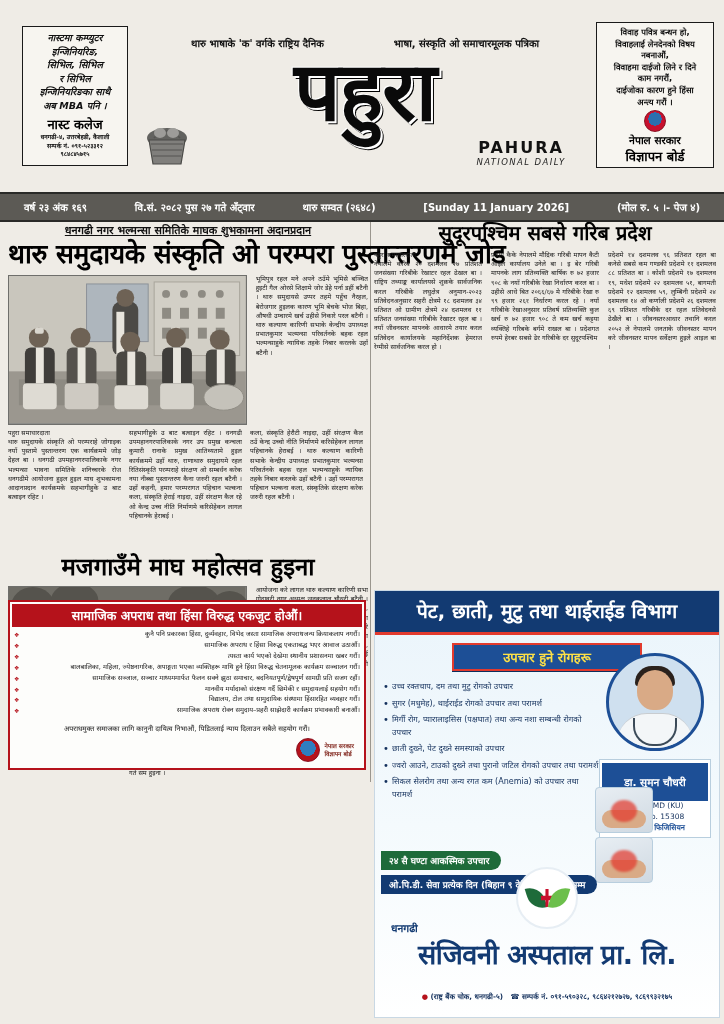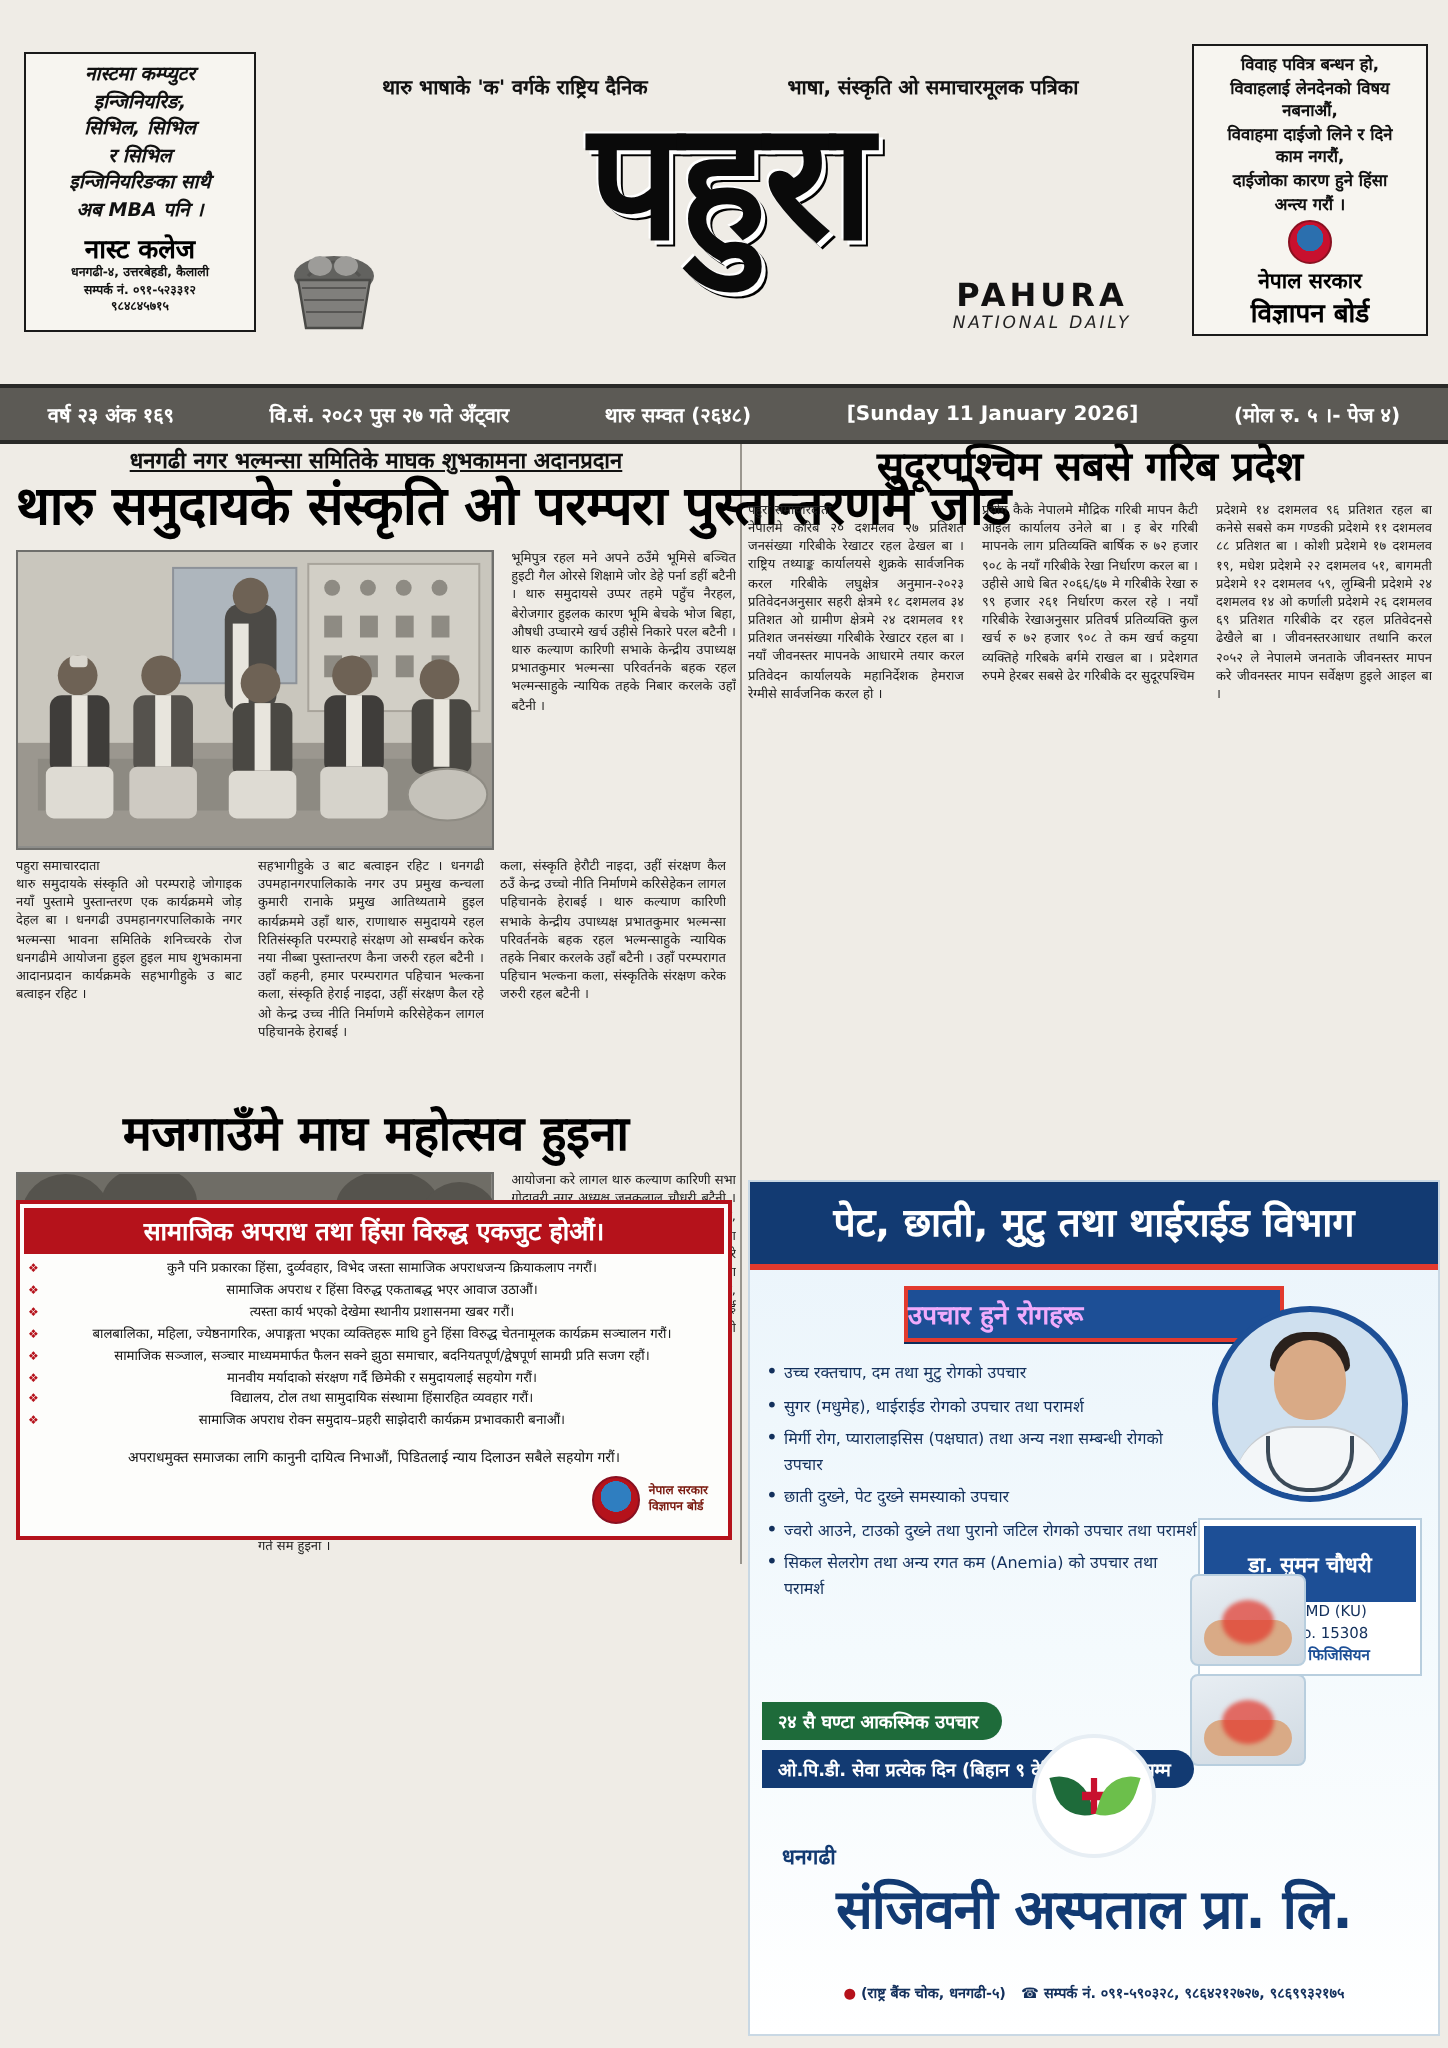--- a/index.html
+++ b/index.html
@@ -3,21 +3,21 @@
 <meta charset="utf-8">
 <style>
   html,body{margin:0;padding:0;background:#d8d4cc;}
   body{font-family:"DejaVu Sans","Liberation Sans",sans-serif;}
   .page{width:724px;height:1024px;position:relative;background:#efece6;overflow:hidden;}
 
   
   .masthead{position:relative;height:170px;padding:8px 8px 0 8px;box-sizing:border-box;}
   .mh-box{position:absolute;border:1.5px solid #1a1a1a;background:#f7f5f0;box-sizing:border-box;
           text-align:center;padding:4px 3px;}
-  .mh-left{left:12px;top:26px;width:116px;height:140px;}
+  .mh-left{left:22px;top:26px;width:106px;height:140px;}
   .mh-right{right:10px;top:22px;width:118px;height:146px;}
   .mh-left .l1{font-size:9.5px;line-height:13.5px;font-style:italic;font-weight:bold;color:#111;}
   .mh-left .brand{font-size:13px;font-weight:bold;margin-top:3px;color:#000;}
   .mh-left .addr{font-size:6.2px;line-height:8.5px;font-weight:bold;color:#111;}
   .mh-right .r1{font-size:8.3px;line-height:11.6px;font-weight:bold;color:#111;}
   .mh-right .gov{font-size:10.5px;font-weight:bold;}
   .mh-right .board{font-size:13px;font-weight:bold;}
   .emblem{width:20px;height:20px;margin:2px auto 1px auto;border-radius:50%;
           background:radial-gradient(circle at 50% 40%,#2b6fae 0 42%,#c8102e 43% 100%);
           border:1px solid #8a1020;}
@@ -64,36 +64,36 @@
   .cols2{display:flex;gap:9px;}
   .cols3{display:flex;gap:8px;}
 
   
   .notice{position:absolute;left:8px;top:600px;width:358px;border:2px solid #b5121b;
           background:#fdfdfb;box-sizing:border-box;padding:0;}
   .notice-hd{background:#b5121b;color:#fff;text-align:center;font-size:12.5px;font-weight:bold;
              padding:3px 0;margin:2px;}
   .notice ul{margin:3px 4px 0 4px;padding:0;list-style:none;}
   .notice li{font-size:6.6px;line-height:9.4px;color:#111;margin-bottom:1.5px;
-             padding-left:8px;position:relative;text-align:center;}
+             padding-left:8px;position:relative;text-align:right;}
   .notice li:before{content:"\2756";position:absolute;left:0;top:0;color:#b5121b;font-size:6px;}
   .notice .foot{font-size:7px;line-height:10px;text-align:center;color:#111;margin:8px 14px 4px 14px;}
   .notice .sig{display:flex;align-items:center;justify-content:flex-end;gap:4px;margin:0 10px 6px 0;}
   .notice .sig .t{font-size:6px;line-height:8px;color:#7a1a10;font-weight:bold;text-align:left;}
   .emblem2{width:22px;height:22px;border-radius:50%;
            background:radial-gradient(circle at 50% 42%,#2f7ec0 0 45%,#b5121b 46% 100%);
            border:1px solid #8a1020;}
 
   
   .hosp{position:absolute;left:374px;top:590px;width:346px;height:428px;
         background:linear-gradient(180deg,#eaf4fb 0%,#f4fafd 55%,#ffffff 100%);
         border:1px solid #c9d8e4;box-sizing:border-box;overflow:hidden;}
   .hosp-hd{background:#123a72;color:#fff;text-align:center;font-size:19.5px;font-weight:bold;
            padding:6px 0 8px 0;border-bottom:3px solid #e23a2e;}
-  .ribbon{margin:8px auto 0 auto;width:186px;background:#1d4f96;color:#f0abfc;
+  .ribbon{margin:8px auto 0 auto;width:186px;background:#1d4f96;color:#fde047;text-align:center;
           font-size:13px;font-weight:bold;padding:3px 0;border:2px solid #e23a2e;
           box-shadow:0 1px 0 #0c2d5c;}
   .hosp ul{margin:10px 6px 0 8px;padding:0;list-style:none;width:216px;}
   .hosp li{font-size:8px;line-height:12.5px;color:#13305c;margin-bottom:4px;
            padding-left:9px;position:relative;text-align:left;}
   .hosp li:before{content:"\2022";position:absolute;left:0;top:0;color:#13305c;font-size:10px;}
   .doc{position:absolute;right:8px;top:62px;width:112px;text-align:center;}
   .doc-photo{width:92px;height:92px;border-radius:50%;margin:0 auto;
        border:3px solid #1d4f96;background:#cfe0ef;position:relative;overflow:hidden;}
   .doc-head{position:absolute;left:50%;top:14px;transform:translateX(-50%);

